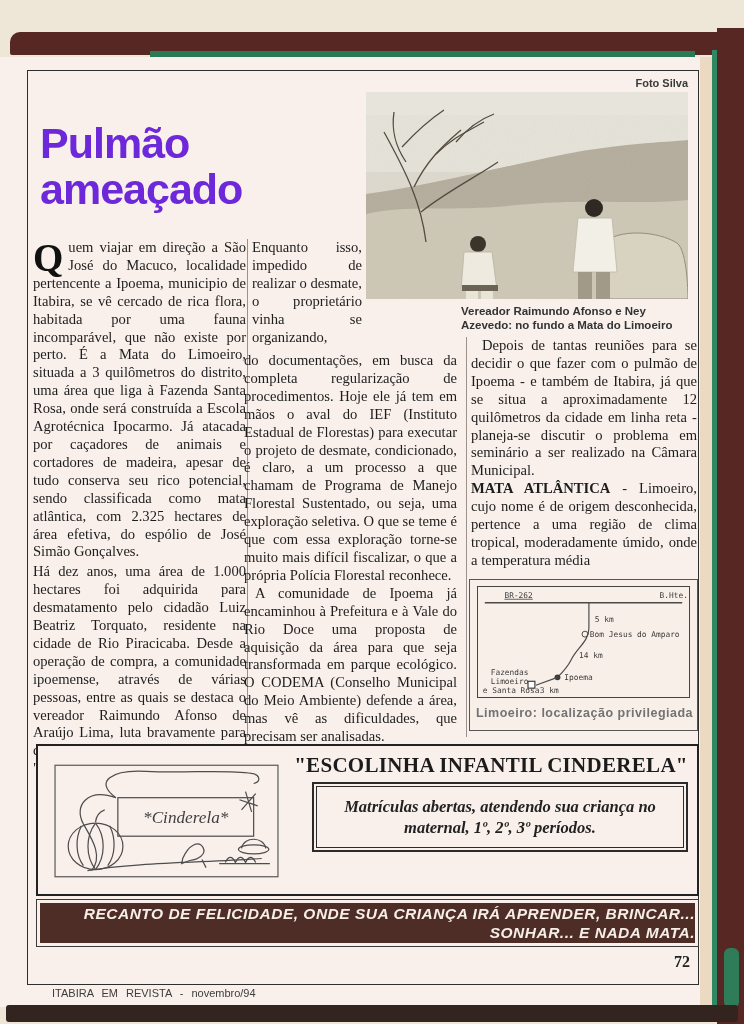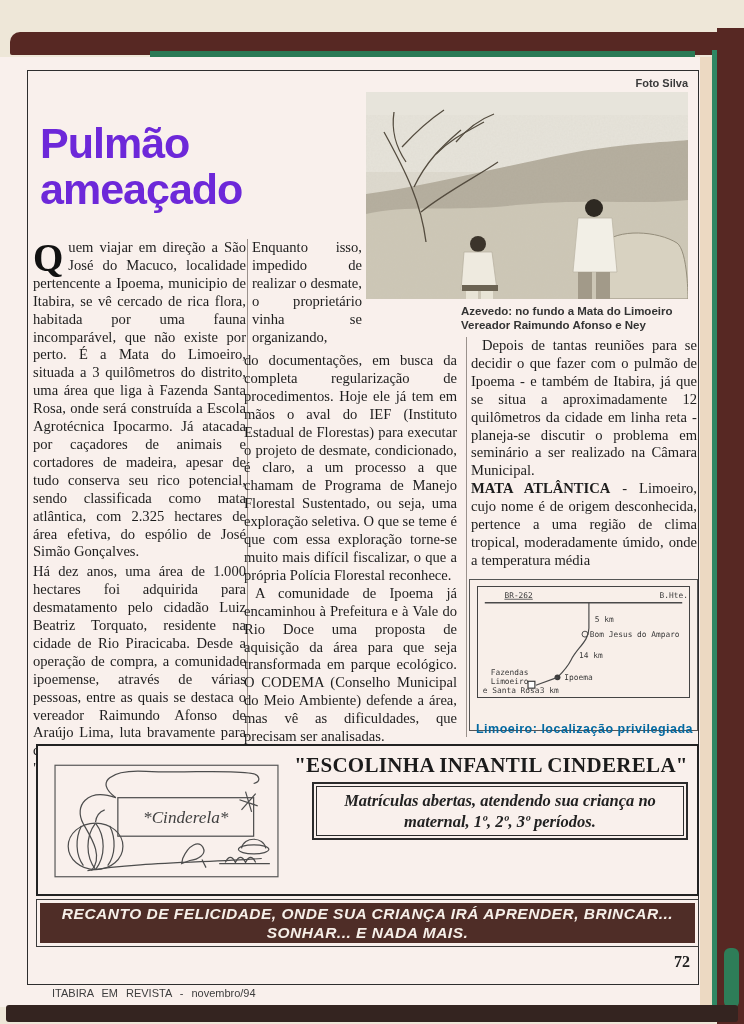--- a/index.html
+++ b/index.html
@@ -44,38 +44,38 @@
   .dropcap { float:left; font:bold 39px/33px "Liberation Serif", serif; padding:2px 5px 0 0; color:#111; }
 
   .divider-1 { position:absolute; left:247px; top:239px; width:1px; height:498px; background:#9a918c; }
   .divider-2 { position:absolute; left:466px; top:337px; width:1px; height:400px; background:#9a918c; }
 
   
   .map-fig { position:absolute; left:469px; top:579px; width:229px; height:152px; border:1px solid #555; background:#f8efe9; }
   .map-box { position:absolute; left:7px; top:6px; width:213px; height:112px; border:1.5px solid #444; }
   .map-box svg { display:block; width:100%; height:100%; }
   .map-caption { position:absolute; left:0; top:126px; width:229px; text-align:center;
-    font:bold 12.5px/15px "Liberation Sans", sans-serif; letter-spacing:.5px; color:#0369a1;margin-top:16px; }
+    font:bold 12.5px/15px "Liberation Sans", sans-serif; letter-spacing:.5px; color:#737373; }
   .map-text { font-family:"DejaVu Sans Mono", monospace; font-size:8px; fill:#3c3c3c; }
 
   
   .ad-box { position:absolute; left:36px; top:744px; width:663px; height:152px; border:2.5px solid #222; background:#f9f0ec; }
   .ad-logo { position:absolute; left:15px; top:11px; width:228px; height:128px; }
   .ad-logo svg { display:block; width:100%; height:100%; }
   .ad-title { position:absolute; left:250px; top:7px; width:406px; text-align:center;
     font:bold 21px/24px "Liberation Serif", serif; letter-spacing:.3px; color:#1b1b1b; }
   .ad-sub-outer { position:absolute; left:274px; top:36px; width:376px; border:2.5px solid #2b2b2b; padding:2px; }
-  .ad-sub-inner { border:1px solid #2b2b2b; padding:3px 8px; text-align:center;
+  .ad-sub-inner { border:1px solid #2b2b2b; padding:9px 8px; text-align:center;
     font:italic bold 16.5px/21px "Liberation Serif", serif; color:#222; }
   .ad-address { position:absolute; left:252px; top:94px; width:420px;
     font:italic bold 18.5px/23px "Liberation Serif", serif; color:#1d1d1d; }
 
   .banner { position:absolute; left:36px; top:899px; width:663px; height:48px; border:1px solid #3a3a3a; padding:3px; background:#f9f0ec; }
   .banner-inner { width:100%; height:100%; background:#4f2d27; display:flex; flex-direction:column; justify-content:center;
-    text-align:center; font:italic bold 15.5px/19px "Liberation Sans", sans-serif; letter-spacing:.5px; color:#f6efe8; }
+    text-align:right; font:italic bold 15.5px/19px "Liberation Sans", sans-serif; letter-spacing:.5px; color:#f6efe8; }
 
   .footer-left { position:absolute; left:52px; top:959px;
     font:11px/13px "Liberation Sans", sans-serif; word-spacing:5px; color:#3d3d3d;margin-top:28px; }
   .page-number { position:absolute; left:640px; top:953px; width:50px; text-align:right;
     font:bold 16px/18px "Liberation Serif", serif; color:#222; }
 </style>
 </head>
 <body>
 
 <div class="scan">
@@ -128,22 +128,22 @@
       <g>
         <circle cx="228" cy="116" r="9" fill="#2e2922"></circle>
         <path d="M212,126 L246,126 L251,180 L207,180 Z" fill="#f2efe6" stroke="#beb7a7" stroke-width="0.8"></path>
         <rect x="212" y="180" width="14" height="27" fill="#a29a89"></rect>
         <rect x="230" y="180" width="14" height="27" fill="#a29a89"></rect>
       </g>
     </svg>
   </div>
 
   <div class="photo-caption">
+    <div>Vereador Raimundo Afonso e Ney</div>
     <div>Azevedo: no fundo a Mata do Limoeiro</div>
-    <div>Vereador Raimundo Afonso e Ney</div>
   </div>
 
   <div class="col1 body-text">
     <p><span class="dropcap">Q</span><span>uem viajar em direção a São José do Macuco, localidade pertencente a Ipoema, municipio de Itabira, se vê cercado de rica flora, habitada por uma fauna incomparável, que não existe por perto. É a Mata do Limoeiro, situada a 3 quilômetros do distrito, uma área que liga à Fazenda Santa Rosa, onde será construída a Escola Agrotécnica Ipocarmo. Já atacada por caçadores de animais e cortadores de madeira, apesar de tudo conserva seu rico potencial, sendo classificada como mata atlântica, com 2.325 hectares de área efetiva, do espólio de José Simão Gonçalves.</span></p>
     <p>Há dez anos, uma área de 1.000 hectares foi adquirida para desmatamento pelo cidadão Luiz Beatriz Torquato, residente na cidade de Rio Piracicaba. Desde a operação de compra, a comunidade ipoemense, através de várias pessoas, entre as quais se destaca o vereador Raimundo Afonso de Araújo Lima, luta bravamente para que não aconteça o que chamam de "catástrofe".</p>
   </div>
 
   <div class="divider-1"></div>
 
   <div class="col2-narrow body-text">
@@ -213,20 +213,20 @@
     </div>
     <div class="ad-title">"ESCOLINHA INFANTIL CINDERELA"</div>
     <div class="ad-sub-outer">
       <div class="ad-sub-inner">Matrículas abertas, atendendo sua criança no maternal, 1º, 2º, 3º períodos.</div>
     </div>
   </div>
 
   <div class="banner">
     <div class="banner-inner">
       <div>RECANTO DE FELICIDADE, ONDE SUA CRIANÇA IRÁ APRENDER, BRINCAR...</div>
-      <div>SONHAR... E NADA MAIS.</div>
+      <div>SONHAR... E NADA MATA.</div>
     </div>
   </div>
 
   <div class="footer-left">ITABIRA EM REVISTA - novembro/94</div>
   <div class="page-number">72</div>
 
 </div>
 
 </body></html>

